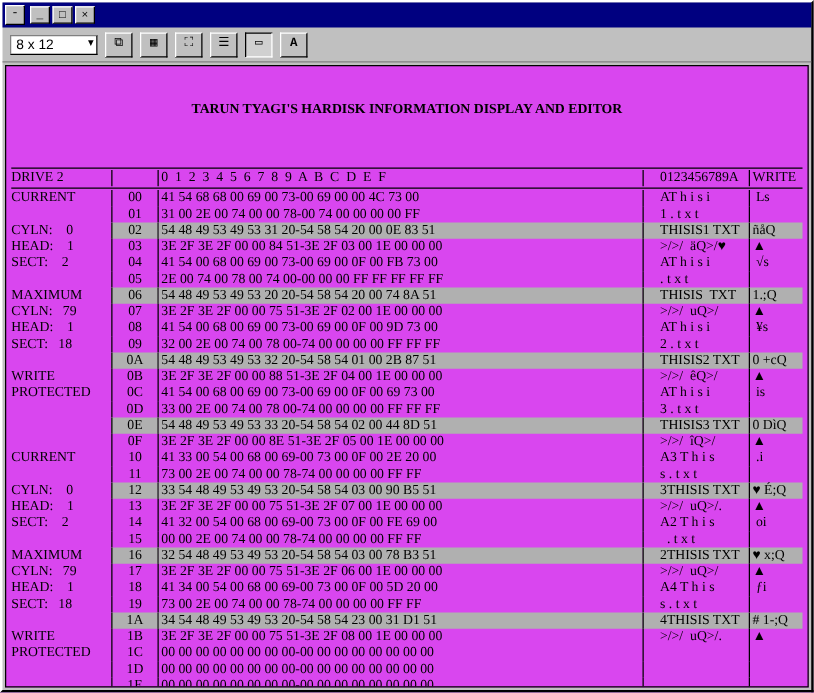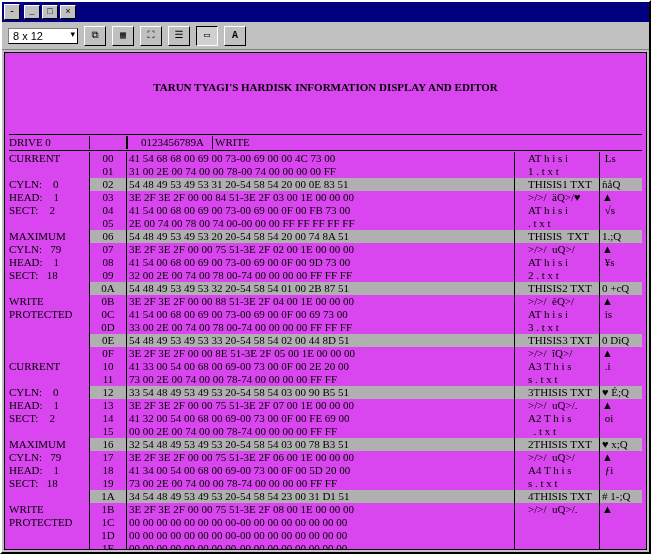--- a/index.html
+++ b/index.html
@@ -141,22 +141,23 @@
     <div class="tbtn"><b>A</b></div>
   </div>
 
   <div class="terminal">
     <div class="app-title">TARUN TYAGI'S HARDISK INFORMATION DISPLAY AND EDITOR</div>
 
     <div class="tbl" id="tbl">
       <div class="rule"></div>
       
       <div class="row">
-        <span class="lcol">DRIVE 0</span>
+        <span class="lcol">DRIVE 2</span>
         <span class="off"></span>
+        <span class="hex">0  1  2  3  4  5  6  7  8  9  A  B  C  D  E  F</span>
         <span class="asc">0123456789A</span>
         <span class="asc2">WRITE</span>
       </div>
       <div class="rule"></div>
       
     <div class="row"><span class="lcol">CURRENT</span><span class="off">00</span><span class="hex">41 54 68 68 00 69 00 73-00 69 00 00 4C 73 00</span><span class="asc">AT h i s i </span><span class="asc2"> Ls</span></div><div class="row"><span class="lcol"></span><span class="off">01</span><span class="hex">31 00 2E 00 74 00 00 78-00 74 00 00 00 00 FF</span><span class="asc">1 . t x t</span><span class="asc2"></span></div><div class="row"><span class="lcol">CYLN:    0</span><span class="off sel">02</span><span class="hex sel">54 48 49 53 49 53 31 20-54 58 54 20 00 0E 83 51</span><span class="asc sel">THISIS1 TXT</span><span class="asc2 sel">ñåQ</span></div><div class="row"><span class="lcol">HEAD:    1</span><span class="off">03</span><span class="hex">3E 2F 3E 2F 00 00 84 51-3E 2F 03 00 1E 00 00 00</span><span class="asc">&gt;/&gt;/  äQ&gt;/♥</span><span class="asc2">▲</span></div><div class="row"><span class="lcol">SECT:    2</span><span class="off">04</span><span class="hex">41 54 00 68 00 69 00 73-00 69 00 0F 00 FB 73 00</span><span class="asc">AT h i s i </span><span class="asc2"> √s</span></div><div class="row"><span class="lcol"></span><span class="off">05</span><span class="hex">2E 00 74 00 78 00 74 00-00 00 00 FF FF FF FF FF</span><span class="asc">. t x t   </span><span class="asc2"></span></div><div class="row"><span class="lcol">MAXIMUM</span><span class="off sel">06</span><span class="hex sel">54 48 49 53 49 53 20 20-54 58 54 20 00 74 8A 51</span><span class="asc sel">THISIS  TXT</span><span class="asc2 sel">1.;Q</span></div><div class="row"><span class="lcol">CYLN:   79</span><span class="off">07</span><span class="hex">3E 2F 3E 2F 00 00 75 51-3E 2F 02 00 1E 00 00 00</span><span class="asc">&gt;/&gt;/  uQ&gt;/</span><span class="asc2">▲</span></div><div class="row"><span class="lcol">HEAD:    1</span><span class="off">08</span><span class="hex">41 54 00 68 00 69 00 73-00 69 00 0F 00 9D 73 00</span><span class="asc">AT h i s i </span><span class="asc2"> ¥s</span></div><div class="row"><span class="lcol">SECT:   18</span><span class="off">09</span><span class="hex">32 00 2E 00 74 00 78 00-74 00 00 00 00 FF FF FF</span><span class="asc">2 . t x t</span><span class="asc2"></span></div><div class="row"><span class="lcol"></span><span class="off sel">0A</span><span class="hex sel">54 48 49 53 49 53 32 20-54 58 54 01 00 2B 87 51</span><span class="asc sel">THISIS2 TXT</span><span class="asc2 sel">0 +cQ</span></div><div class="row"><span class="lcol">WRITE</span><span class="off">0B</span><span class="hex">3E 2F 3E 2F 00 00 88 51-3E 2F 04 00 1E 00 00 00</span><span class="asc">&gt;/&gt;/  êQ&gt;/</span><span class="asc2">▲</span></div><div class="row"><span class="lcol">PROTECTED</span><span class="off">0C</span><span class="hex">41 54 00 68 00 69 00 73-00 69 00 0F 00 69 73 00</span><span class="asc">AT h i s i </span><span class="asc2"> is</span></div><div class="row"><span class="lcol"></span><span class="off">0D</span><span class="hex">33 00 2E 00 74 00 78 00-74 00 00 00 00 FF FF FF</span><span class="asc">3 . t x t</span><span class="asc2"></span></div><div class="row"><span class="lcol"></span><span class="off sel">0E</span><span class="hex sel">54 48 49 53 49 53 33 20-54 58 54 02 00 44 8D 51</span><span class="asc sel">THISIS3 TXT</span><span class="asc2 sel">0 DìQ</span></div><div class="row"><span class="lcol"></span><span class="off">0F</span><span class="hex">3E 2F 3E 2F 00 00 8E 51-3E 2F 05 00 1E 00 00 00</span><span class="asc">&gt;/&gt;/  îQ&gt;/</span><span class="asc2">▲</span></div><div class="row"><span class="lcol">CURRENT</span><span class="off">10</span><span class="hex">41 33 00 54 00 68 00 69-00 73 00 0F 00 2E 20 00</span><span class="asc">A3 T h i s </span><span class="asc2"> .i</span></div><div class="row"><span class="lcol"></span><span class="off">11</span><span class="hex">73 00 2E 00 74 00 00 78-74 00 00 00 00 FF FF</span><span class="asc">s . t x t</span><span class="asc2"></span></div><div class="row"><span class="lcol">CYLN:    0</span><span class="off sel">12</span><span class="hex sel">33 54 48 49 53 49 53 20-54 58 54 03 00 90 B5 51</span><span class="asc sel">3THISIS TXT</span><span class="asc2 sel">♥ É;Q</span></div><div class="row"><span class="lcol">HEAD:    1</span><span class="off">13</span><span class="hex">3E 2F 3E 2F 00 00 75 51-3E 2F 07 00 1E 00 00 00</span><span class="asc">&gt;/&gt;/  uQ&gt;/.</span><span class="asc2">▲</span></div><div class="row"><span class="lcol">SECT:    2</span><span class="off">14</span><span class="hex">41 32 00 54 00 68 00 69-00 73 00 0F 00 FE 69 00</span><span class="asc">A2 T h i s </span><span class="asc2"> oi</span></div><div class="row"><span class="lcol"></span><span class="off">15</span><span class="hex">00 00 2E 00 74 00 00 78-74 00 00 00 00 FF FF</span><span class="asc">  . t x t</span><span class="asc2"></span></div><div class="row"><span class="lcol">MAXIMUM</span><span class="off sel">16</span><span class="hex sel">32 54 48 49 53 49 53 20-54 58 54 03 00 78 B3 51</span><span class="asc sel">2THISIS TXT</span><span class="asc2 sel">♥ x;Q</span></div><div class="row"><span class="lcol">CYLN:   79</span><span class="off">17</span><span class="hex">3E 2F 3E 2F 00 00 75 51-3E 2F 06 00 1E 00 00 00</span><span class="asc">&gt;/&gt;/  uQ&gt;/</span><span class="asc2">▲</span></div><div class="row"><span class="lcol">HEAD:    1</span><span class="off">18</span><span class="hex">41 34 00 54 00 68 00 69-00 73 00 0F 00 5D 20 00</span><span class="asc">A4 T h i s </span><span class="asc2"> ƒi</span></div><div class="row"><span class="lcol">SECT:   18</span><span class="off">19</span><span class="hex">73 00 2E 00 74 00 00 78-74 00 00 00 00 FF FF</span><span class="asc">s . t x t</span><span class="asc2"></span></div><div class="row"><span class="lcol"></span><span class="off sel">1A</span><span class="hex sel">34 54 48 49 53 49 53 20-54 58 54 23 00 31 D1 51</span><span class="asc sel">4THISIS TXT</span><span class="asc2 sel"># 1-;Q</span></div><div class="row"><span class="lcol">WRITE</span><span class="off">1B</span><span class="hex">3E 2F 3E 2F 00 00 75 51-3E 2F 08 00 1E 00 00 00</span><span class="asc">&gt;/&gt;/  uQ&gt;/.</span><span class="asc2">▲</span></div><div class="row"><span class="lcol">PROTECTED</span><span class="off">1C</span><span class="hex">00 00 00 00 00 00 00 00-00 00 00 00 00 00 00 00</span><span class="asc"></span><span class="asc2"></span></div><div class="row"><span class="lcol"></span><span class="off">1D</span><span class="hex">00 00 00 00 00 00 00 00-00 00 00 00 00 00 00 00</span><span class="asc"></span><span class="asc2"></span></div><div class="row"><span class="lcol"></span><span class="off">1E</span><span class="hex">00 00 00 00 00 00 00 00-00 00 00 00 00 00 00 00</span><span class="asc"></span><span class="asc2"></span></div></div>
 
     
     
   </div>

